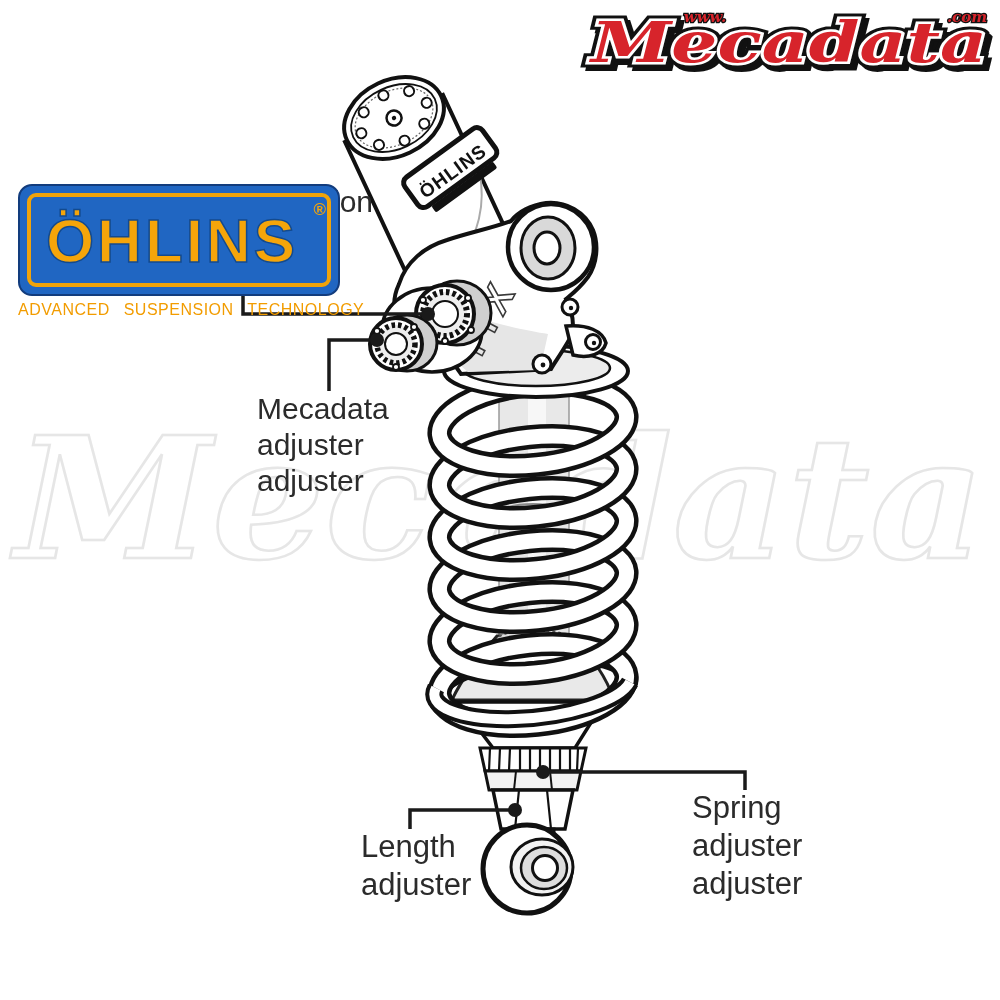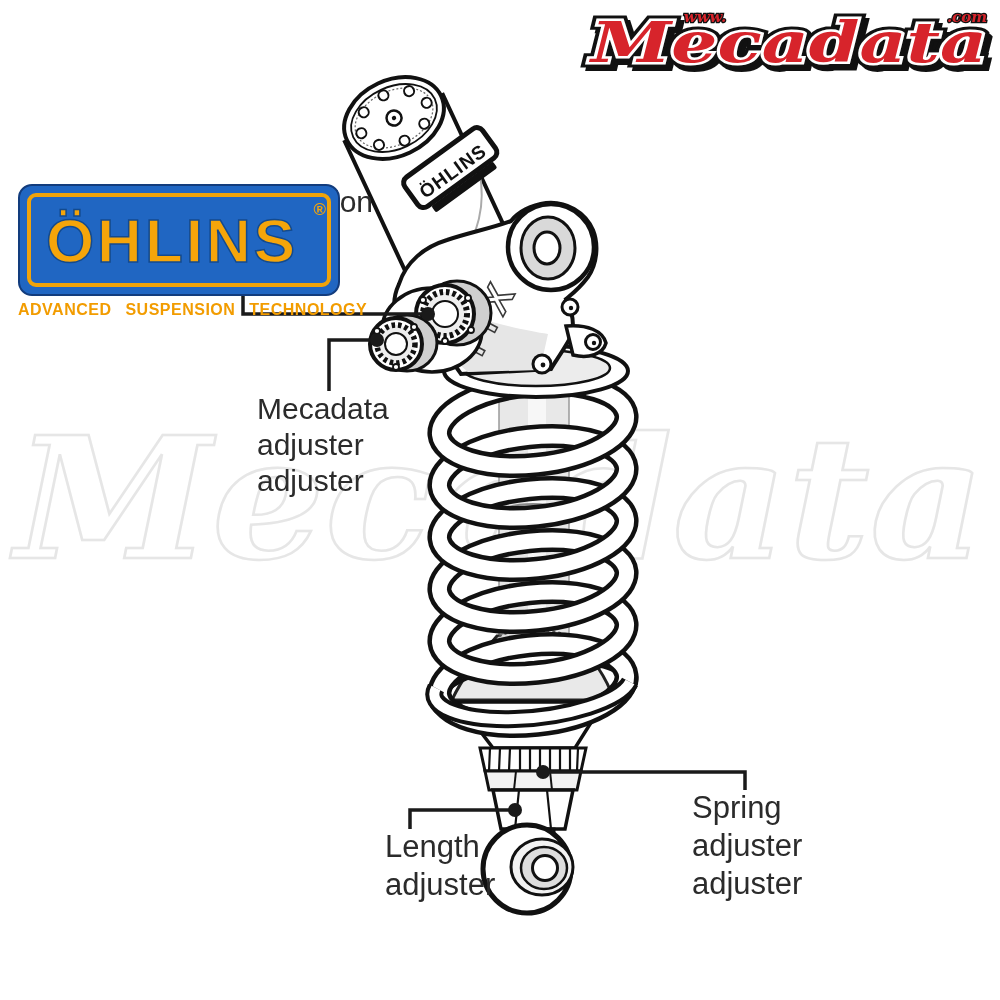--- a/index.html
+++ b/index.html
@@ -4,34 +4,34 @@
 <style>
   html,body{margin:0;padding:0;background:#fff;}
   #stage{position:relative;width:1000px;height:1000px;background:#fff;overflow:hidden;
          font-family:"Liberation Sans",sans-serif;}
   #main-svg{position:absolute;left:0;top:0;z-index:1;}
   
   .callout{position:absolute;z-index:3;color:#2b2b2b;font-size:30px;line-height:36px;
            font-family:"Liberation Sans",sans-serif;white-space:nowrap;}
   #callout-compression{left:333px;top:184px;}
   #callout-rebound{left:257px;top:391px;}
-  #callout-length{left:361px;top:828px;font-size:31px;line-height:38px;margin-left:24px;}
+  #callout-length{left:361px;top:828px;font-size:31px;line-height:38px;}
   #callout-preload{left:692px;top:789px;font-size:31px;line-height:38px;}
   
   #ohlins{position:absolute;left:18px;top:184px;width:322px;z-index:4;}
   #ohlins-box{position:relative;width:322px;height:112px;background:#2066c2;
               border:2px solid #123c7d;border-radius:14px;box-sizing:border-box;}
   #ohlins-box .inner-border{position:absolute;left:7px;top:7px;right:7px;bottom:7px;
               border:4px solid #f0a30a;border-radius:9px;pointer-events:none;}
   #ohlins-box .brand{position:absolute;left:0;right:14px;top:0;bottom:0;
               display:flex;align-items:center;justify-content:center;
               font-weight:bold;font-size:62px;letter-spacing:3px;color:#f5a50a;
               -webkit-text-stroke:1.5px #134a8e;}
   #ohlins-box .reg{position:absolute;right:12px;top:14px;color:#f0a30a;font-size:17px;font-weight:bold;}
-  #ohlins-tagline{margin-top:5px;color:#f29c00;font-weight:bold;font-size:16px;
+  #ohlins-tagline{margin-top:5px;color:#f29c00;font-weight:normal;font-size:16px;
               letter-spacing:.5px;word-spacing:9px;white-space:nowrap;}
   
   #header-logo{position:absolute;left:577px;top:0;z-index:4;}
 </style>
 </head>
 <body>
 
 <div id="stage">
 
   <svg id="main-svg" width="1000" height="1000" viewBox="0 0 1000 1000">

